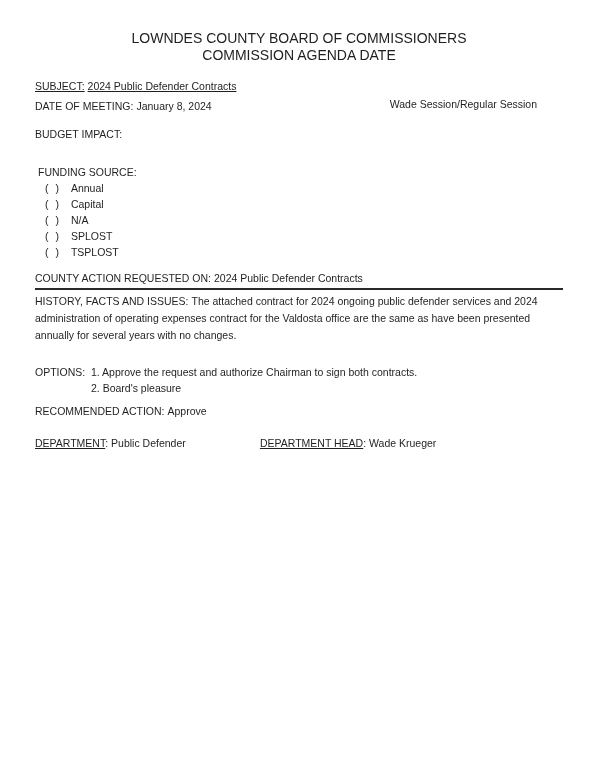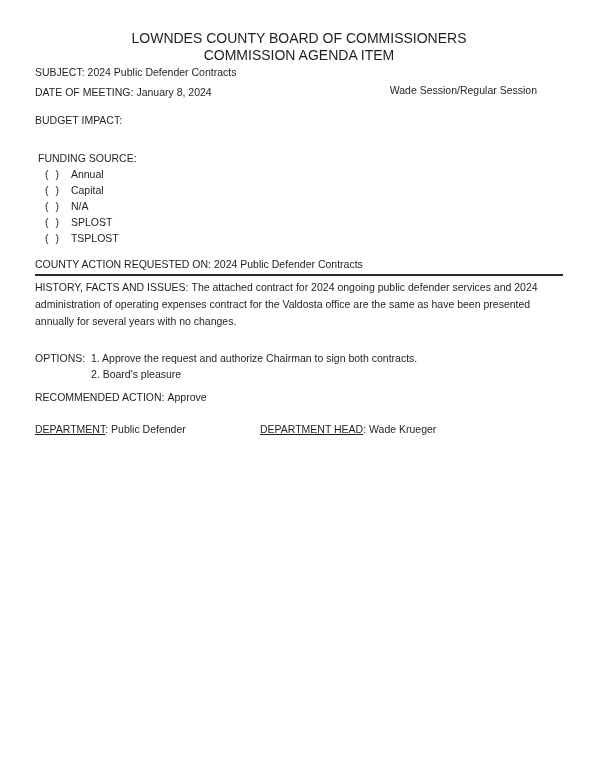--- a/index.html
+++ b/index.html
@@ -5,21 +5,21 @@
   html,body{margin:0;padding:0;background:#ffffff;}
   .page{
     width:600px;height:776px;box-sizing:border-box;
     padding:30px 37px 0 35px;background:#ffffff;color:#1f1f1f;
     font-family:"Liberation Sans",sans-serif;font-size:10.5px;line-height:16px;
     overflow:hidden;
   }
   .title{font-size:14px;line-height:17px;text-align:center;}
   .line{line-height:16px;}
   .val{margin-left:3px;}
-  .subject{}
+  .subject{margin-top:14px;text-decoration:underline;}
   .meeting-row{margin-top:4px;display:flex;justify-content:space-between;align-items:flex-end;}
   .session{margin-right:26px;position:relative;top:-2px;}
   .budget{margin-top:12px;}
   .funding-label{padding-left:3px;margin-top:22px;}
   .funding-row{line-height:16px;padding-left:10px;display:flex;align-items:baseline;}
   .checkbox{letter-spacing:2px;margin-right:10px;white-space:pre;}
   .county-action{margin-top:10px;}
   .divider{margin-top:2px;height:2px;background:#2a2a2a;}
   .history{margin:3px 0 0 0;line-height:17px;max-width:528px;}
   .options-row{margin-top:20px;display:flex;}
@@ -29,21 +29,21 @@
   .dept-group{display:inline-block;width:222px;}
   .u{text-decoration:underline;}
   .admin{margin-top:12px;}
 </style>
 </head>
 <body>
 
 <div class="page">
 
   <div class="title">LOWNDES COUNTY BOARD OF COMMISSIONERS</div>
-  <div class="title">COMMISSION AGENDA ITEM</div>
+  <div class="title">COMMISSION AGENDA DATE</div>
 
   <div class="line subject">
     <span>SUBJECT:</span><span class="val">2024 Public Defender Contracts</span>
   </div>
 
   <div class="meeting-row">
     <span class="line">
       <span>DATE OF MEETING:</span><span class="val">January 8, 2024</span>
     </span>
     <span class="session">Wade Session/Regular Session</span>

